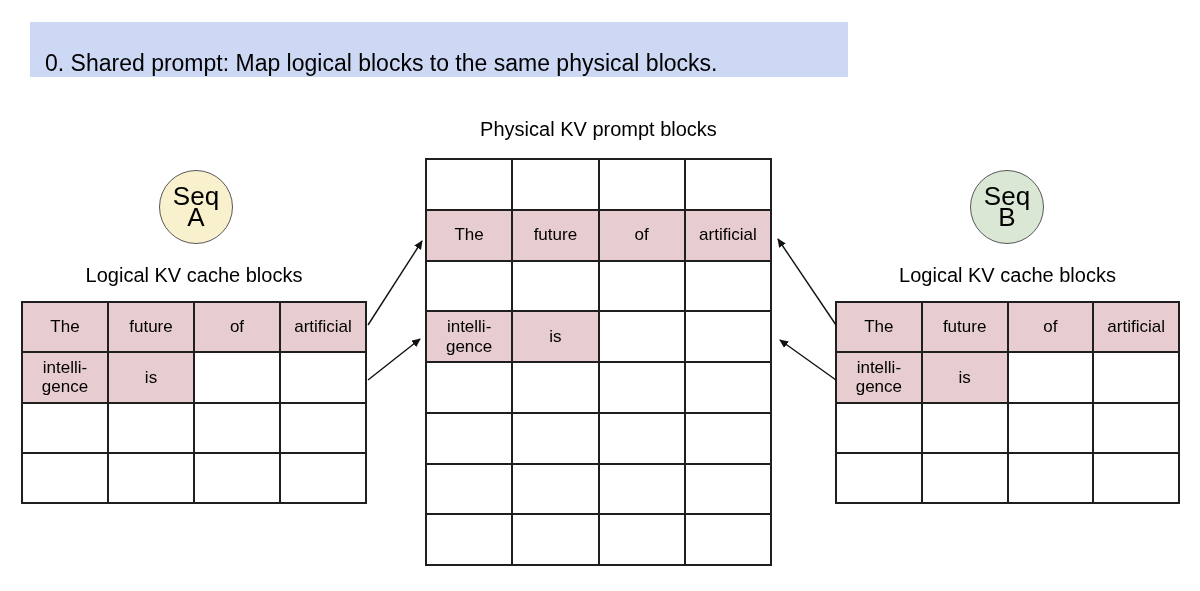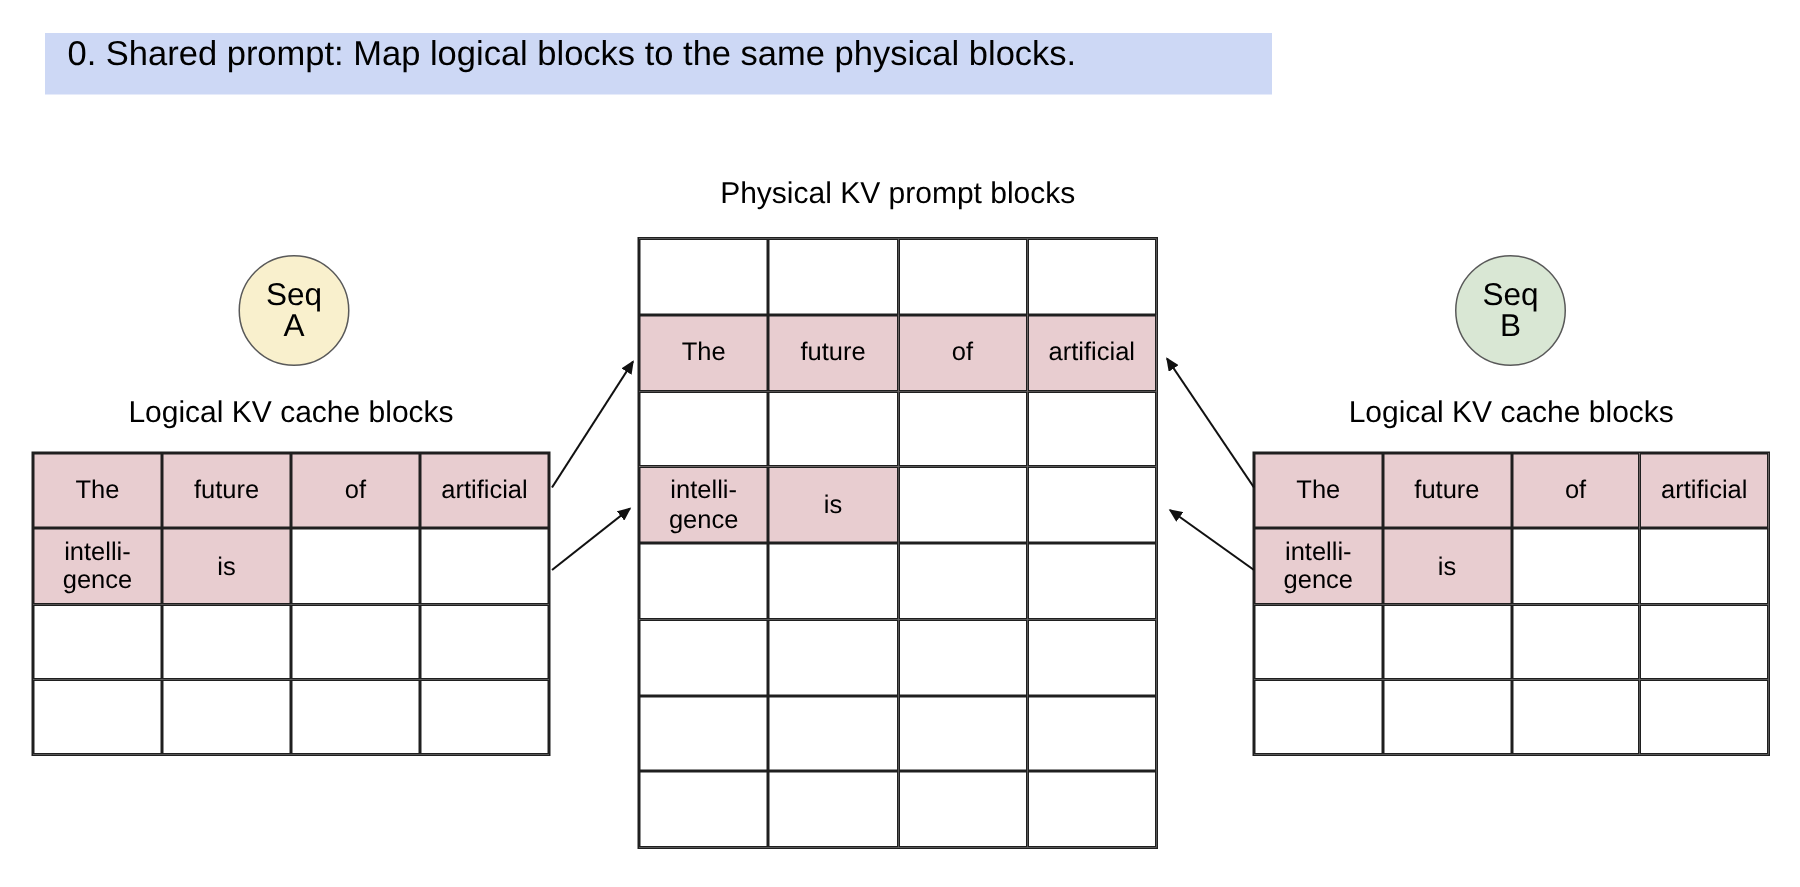--- a/index.html
+++ b/index.html
@@ -5,22 +5,22 @@
   html, body { margin: 0; padding: 0; }
   body {
     width: 1200px; height: 591px; position: relative;
     background: #ffffff; overflow: hidden;
     font-family: "Liberation Sans", sans-serif;
     color: #000;
   }
   .abs { position: absolute; }
 
   .banner {
-    left: 30px; top: 22px; width: 818px; height: 41px;
-    display: flex; align-items: flex-start; padding-left: 15px;
+    left: 30px; top: 22px; width: 818px; height: 55px;
+    display: flex; align-items: flex-end; padding-left: 15px;
     box-sizing: border-box;
     background: var(--banner-bg, #cdd8f5);
     font-size: 23px;
   }
 
   .section-title {
     font-size: 20px; text-align: center; height: 26px;
     display: flex; align-items: center; justify-content: center;
     white-space: nowrap;
   }
@@ -43,21 +43,21 @@
     font-size: 17px; line-height: 1.15; text-align: center;
     white-space: pre-line; overflow: hidden;
   }
   .cell.hl { background: var(--hl, #e8cdd0); }
 
   .seq-circle {
     width: 72px; height: 72px; border-radius: 50%;
     border: 1px solid #595959;
     display: flex; flex-direction: column;
     align-items: center; justify-content: center;
-    font-size: 21px; line-height: 21px;
+    font-size: 26px; line-height: 21px;
   }
   .seq-a { left: 159px; top: 170px; background: var(--seq-a-bg, #f9f0cd); }
   .seq-b { left: 970px; top: 170px; background: var(--seq-b-bg, #d9e7d4); }
 
   .arrow-layer { left: 0; top: 0; width: 1200px; height: 591px; pointer-events: none; }
   .arrow-layer line { stroke: #111; stroke-width: 1.4; }
   .arrow-layer path { fill: #111; }
 </style>
 </head>
 <body style="--banner-bg: #cdd8f5; --hl: #e8cdd0; --seq-a-bg: #f9f0cd; --seq-b-bg: #d9e7d4; --line: #1f1f1f;">

